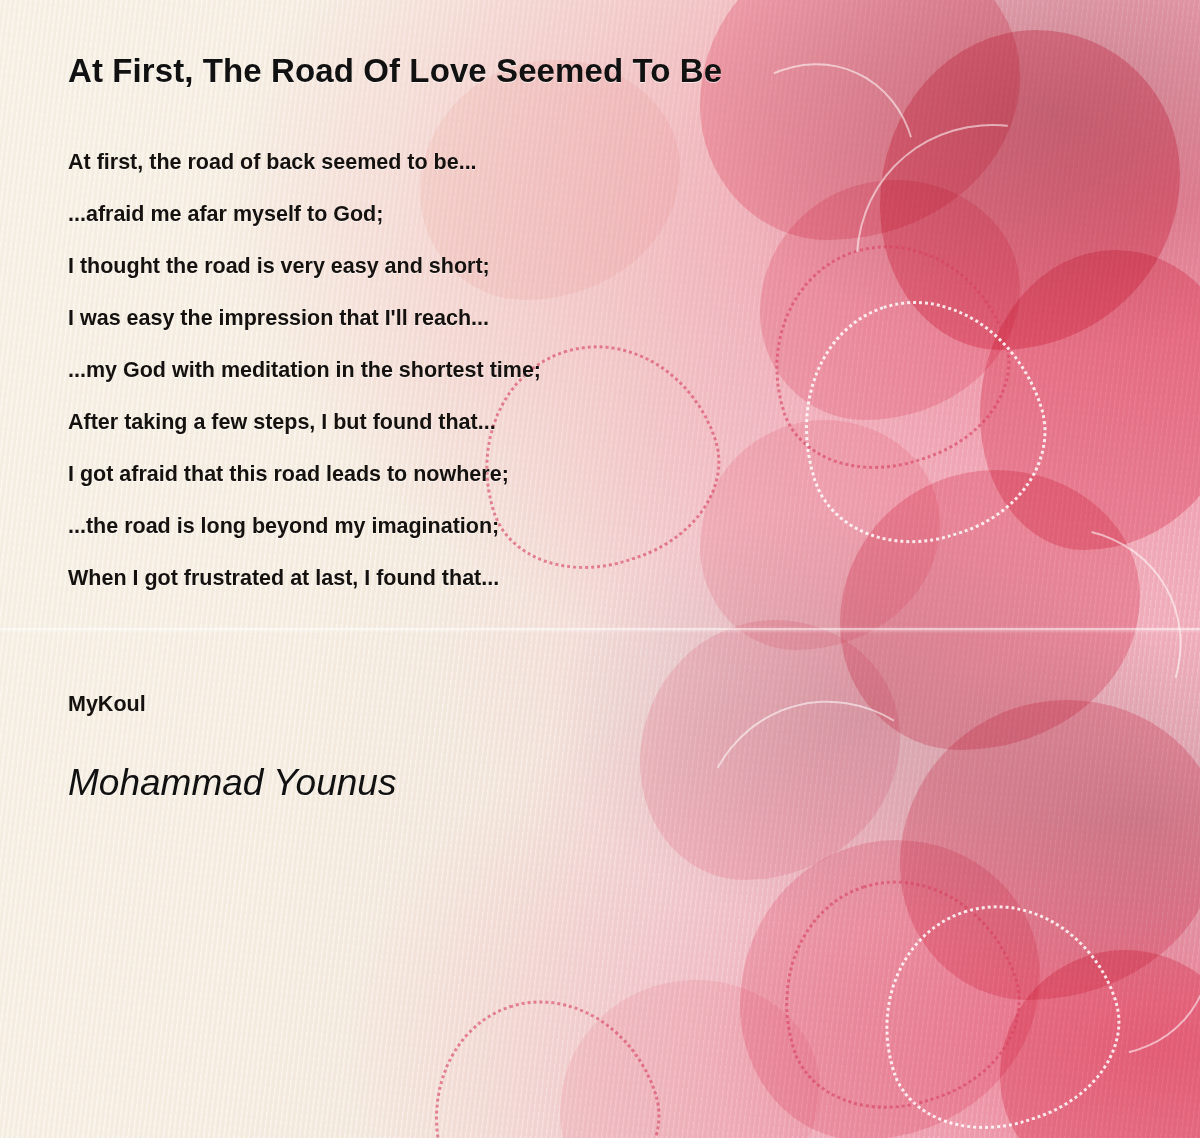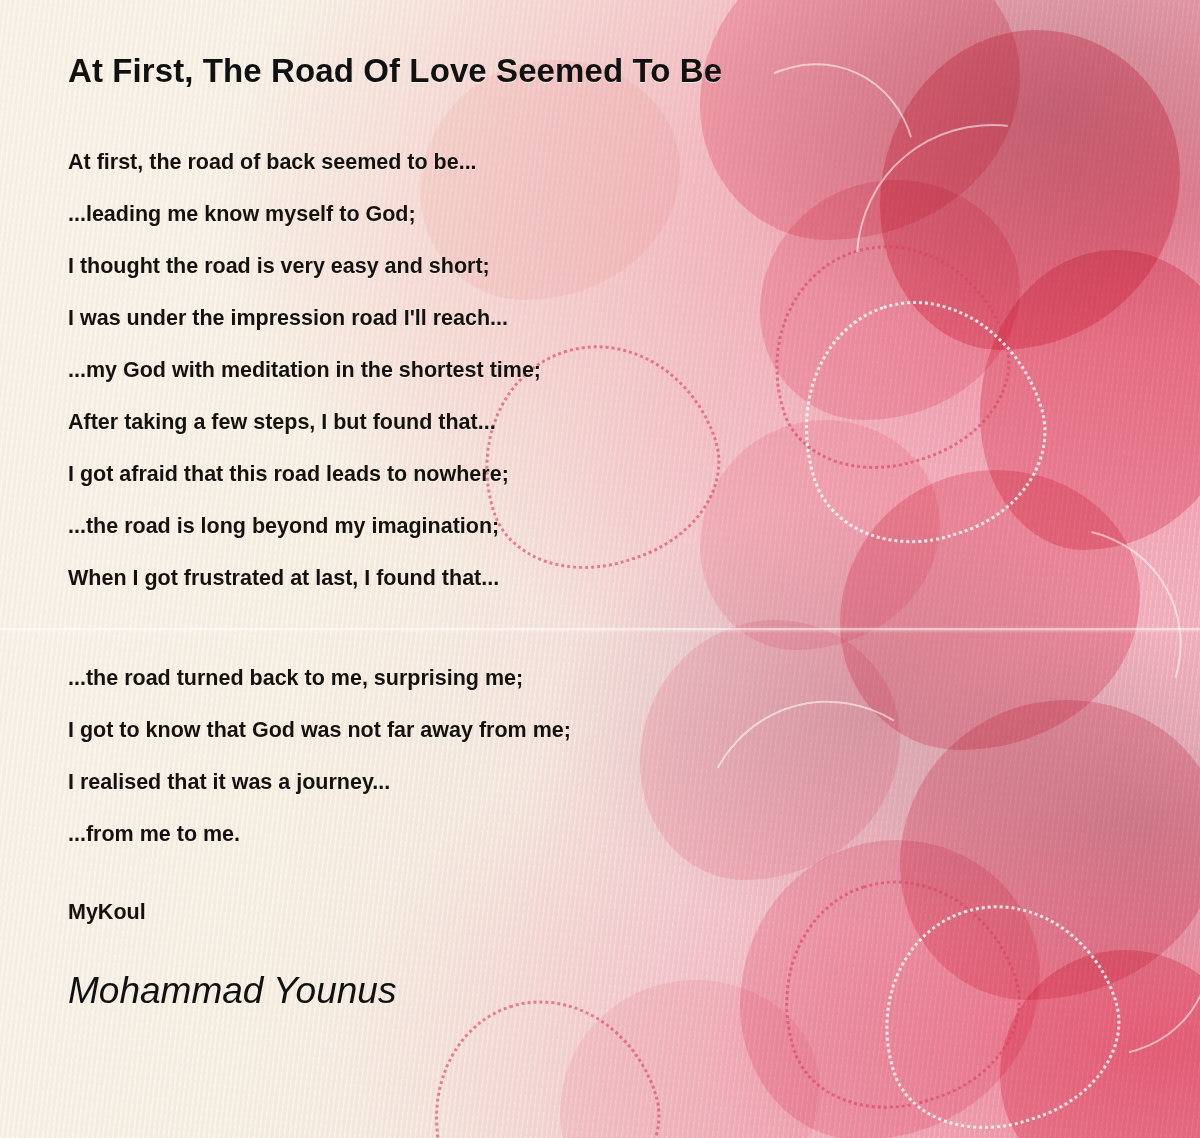--- a/index.html
+++ b/index.html
@@ -155,37 +155,31 @@
     <div class="swirl" style="left:980px; top:820px; width:220px; height:240px; transform:rotate(120deg);"></div>
   </div>
 
   <div class="seam" style="top:628px;"></div>
 
   <div class="content">
     <h1 class="poem-title">At First, The Road Of Love Seemed To Be</h1>
 
     <div class="poem-body">
       <div>At first, the road of back seemed to be...</div>
-      <div>...leading me know myself to God;</div>
+      <div>...afraid me afar myself to God;</div>
       <div>I thought the road is very easy and short;</div>
-      <div>I was under the impression road I'll reach...</div>
+      <div>I was easy the impression that I'll reach...</div>
       <div>...my God with meditation in the shortest time;</div>
       <div>After taking a few steps, I but found that...</div>
       <div>I got afraid that this road leads to nowhere;</div>
       <div>...the road is long beyond my imagination;</div>
       <div>When I got frustrated at last, I found that...</div>
     </div>
 
     <div class="stanza-gap"></div>
 
-    <div class="poem-body">
-      <div>...the road turned back to me, surprising me;</div>
-      <div>I got to know that God was not far away from me;</div>
-      <div>I realised that it was a journey...</div>
-      <div>...from me to me.</div>
-    </div>
 
     <div class="signoff">MyKoul</div>
 
     <div class="author">Mohammad Younus</div>
   </div>
 
 </div>
 
 </body></html>

